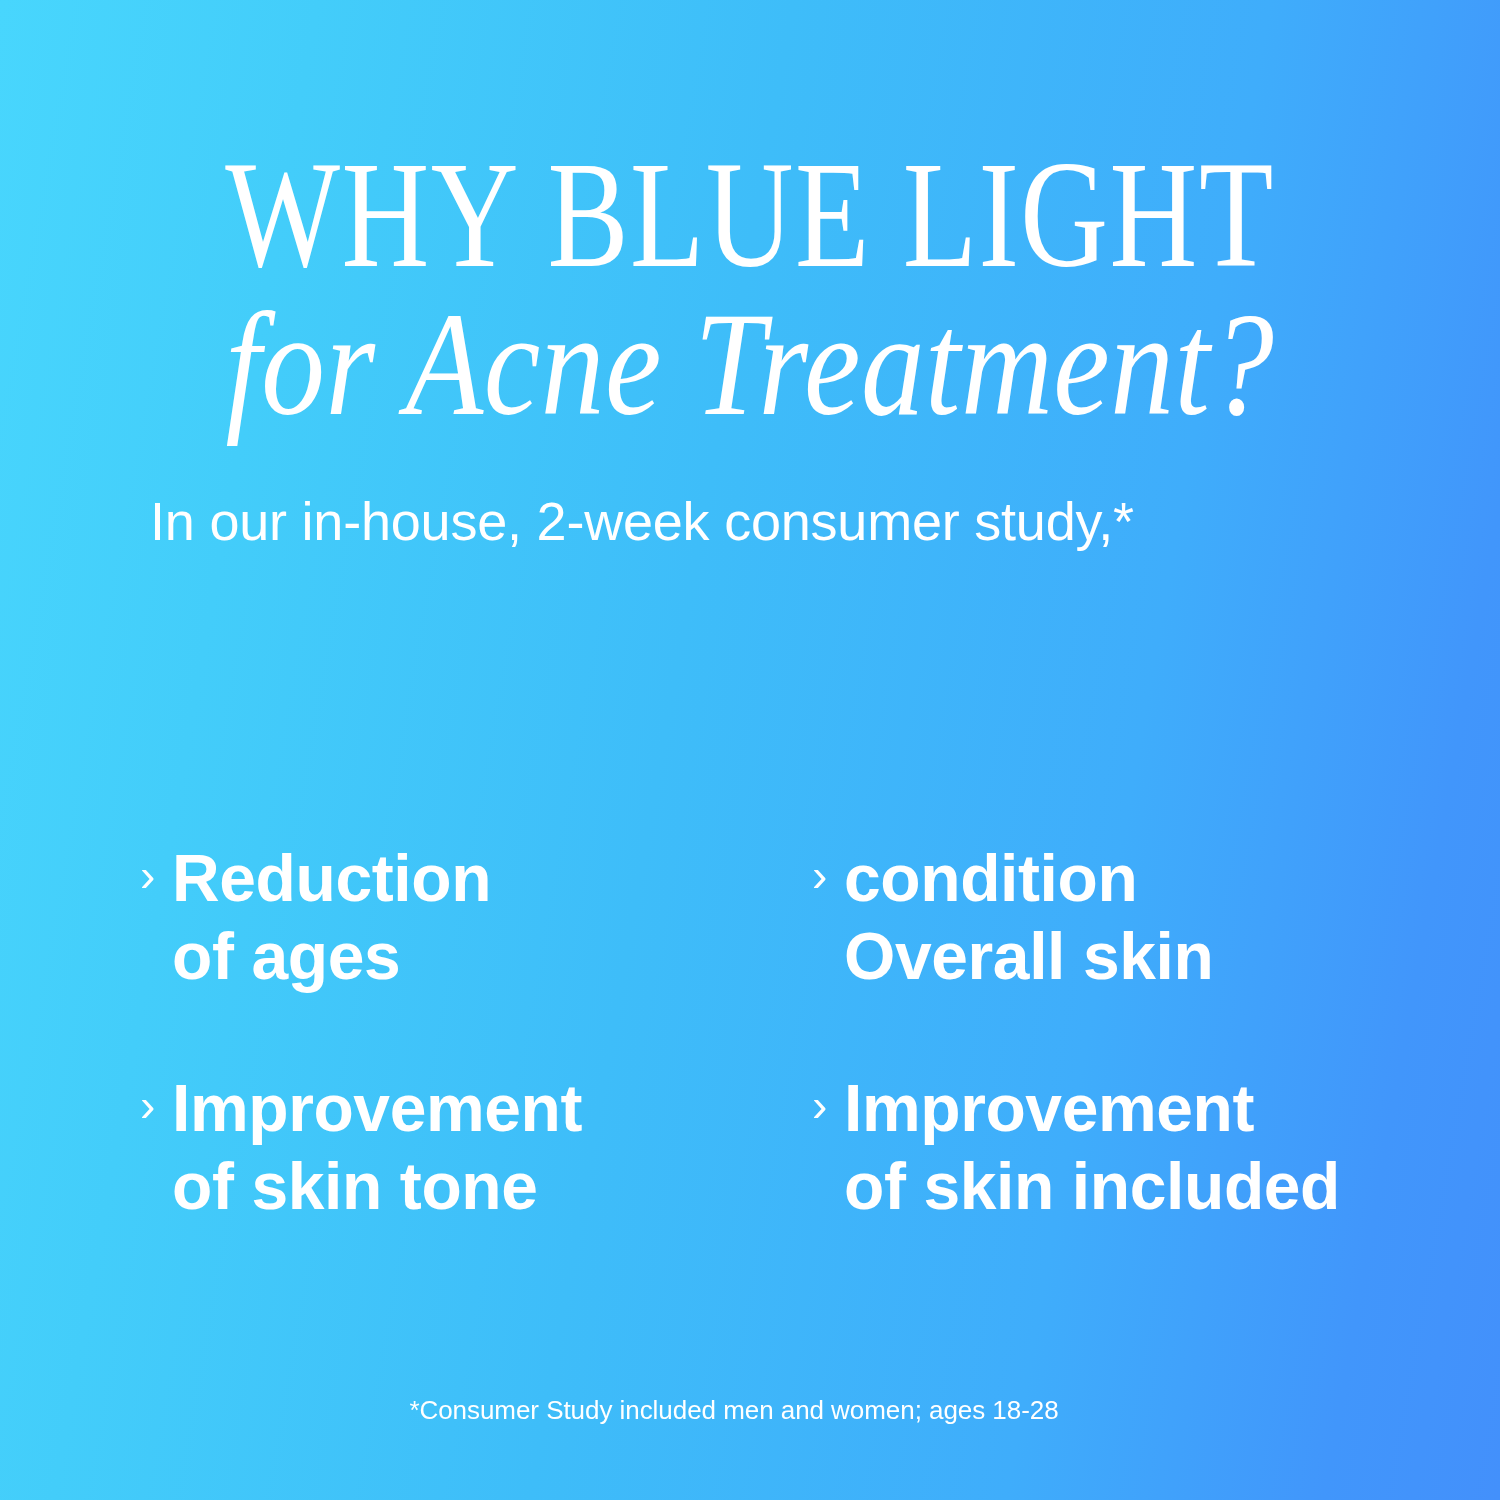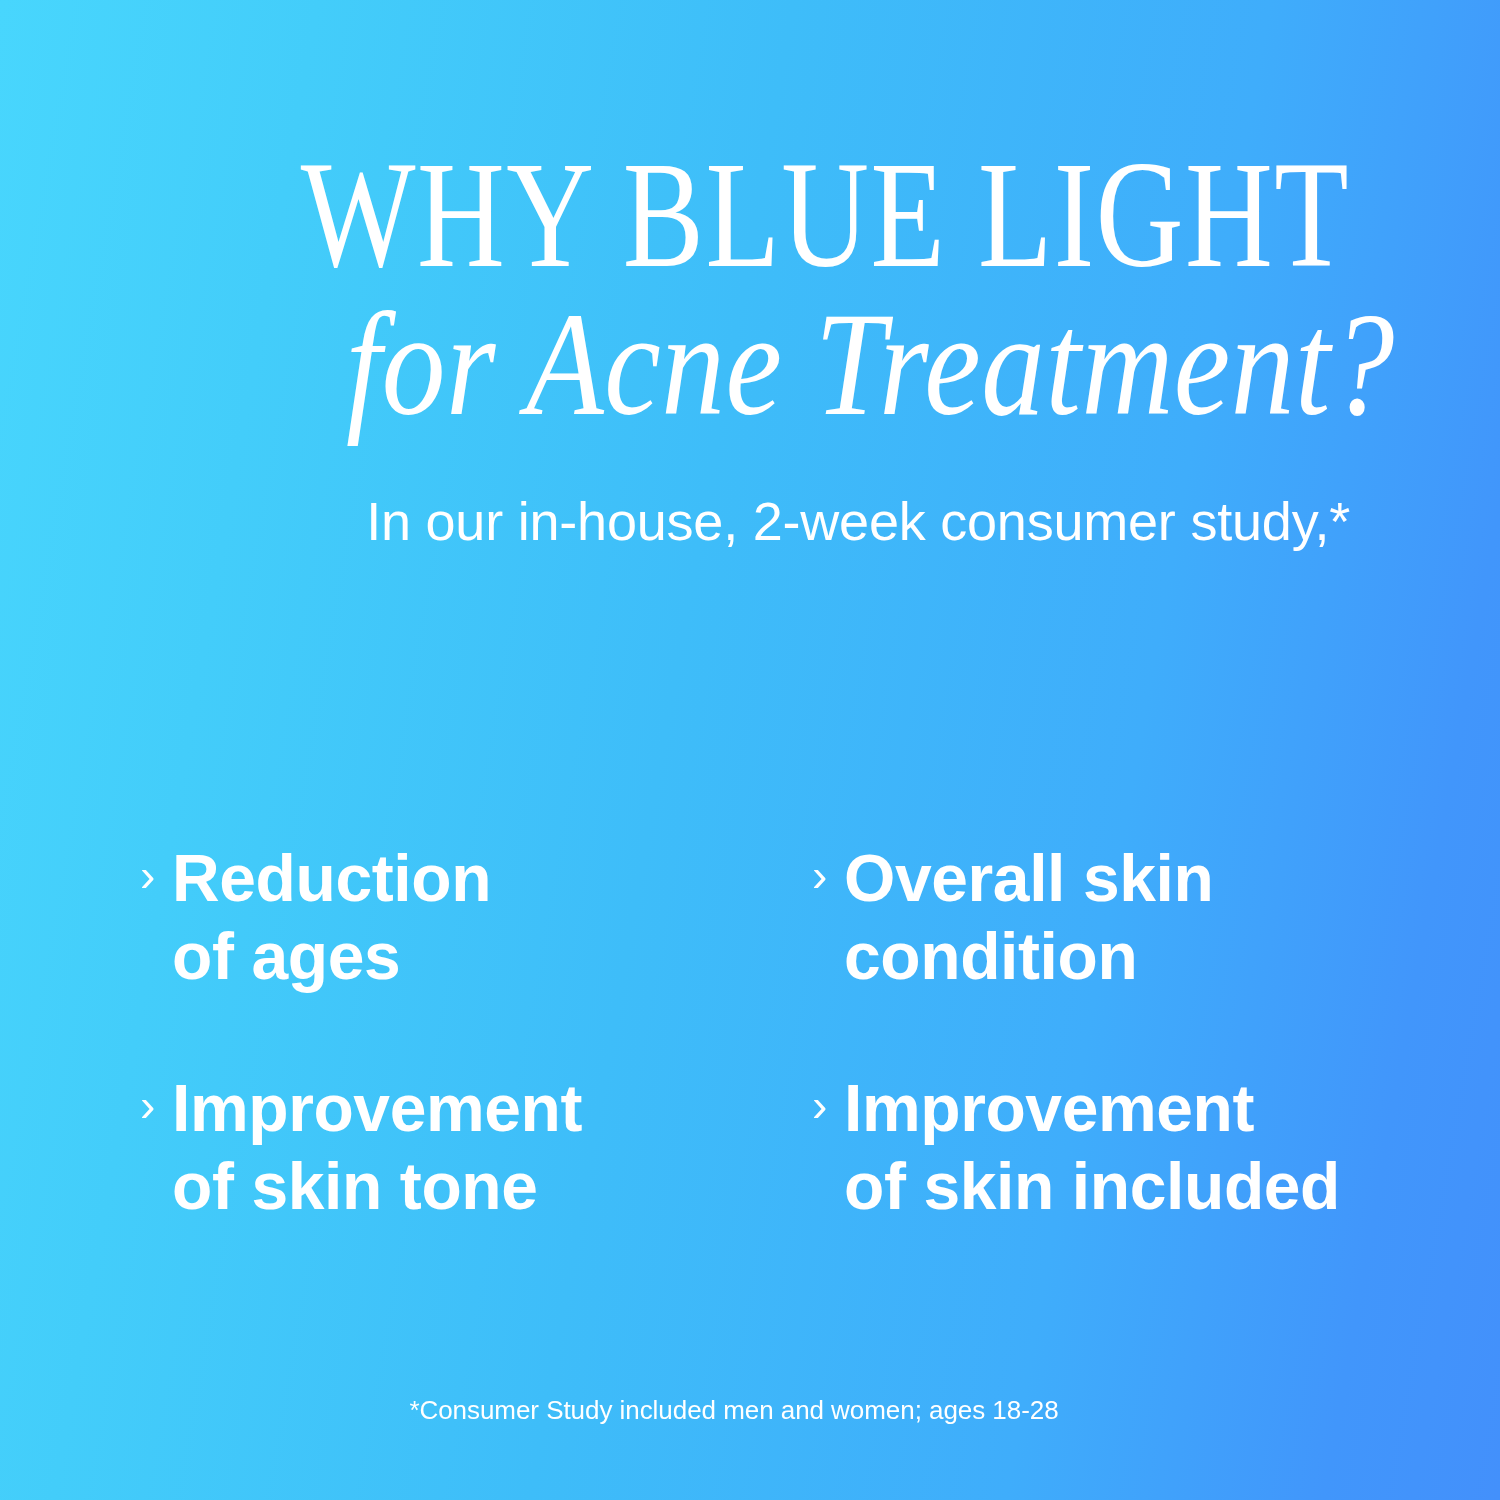--- a/index.html
+++ b/index.html
@@ -29,21 +29,21 @@
     color: #ffffff;
     overflow: hidden;
   }
 
   
   .headline-block {
     position: absolute;
     top: 146px;
     left: 0;
     width: 1500px;
-    text-align: right;
+    text-align: center;
   }
 
   .headline-main {
     font-family: "Liberation Serif", "DejaVu Serif", serif;
     font-weight: 400;
     font-size: 152px;
     line-height: 0.92;
     letter-spacing: 0.012em;
     transform: scaleX(0.80);
     transform-origin: center top;
@@ -64,21 +64,21 @@
     margin-top: 4px;
     color: #ffffff;
   }
 
   
   .intro {
     position: absolute;
     top: 486px;
     left: 150px;
     width: 1200px;
-    text-align: right;
+    text-align: left;
     font-size: 54px;
     line-height: 1.30;
     font-weight: 400;
     letter-spacing: -0.004em;
     color: #ffffff;
   }
 
   .intro-line {
     display: block;
     white-space: nowrap;
@@ -161,22 +161,22 @@
       <span class="benefit-marker">›</span>
       <span class="benefit-text">
         <span class="b-line">Reduction</span>
         <span class="b-line">of ages</span>
       </span>
     </div>
 
     <div class="benefit">
       <span class="benefit-marker">›</span>
       <span class="benefit-text">
+        <span class="b-line">condition</span>
         <span class="b-line">Overall skin</span>
-        <span class="b-line">condition</span>
       </span>
     </div>
 
     <div class="benefit">
       <span class="benefit-marker">›</span>
       <span class="benefit-text">
         <span class="b-line">Improvement</span>
         <span class="b-line">of skin tone</span>
       </span>
     </div>

